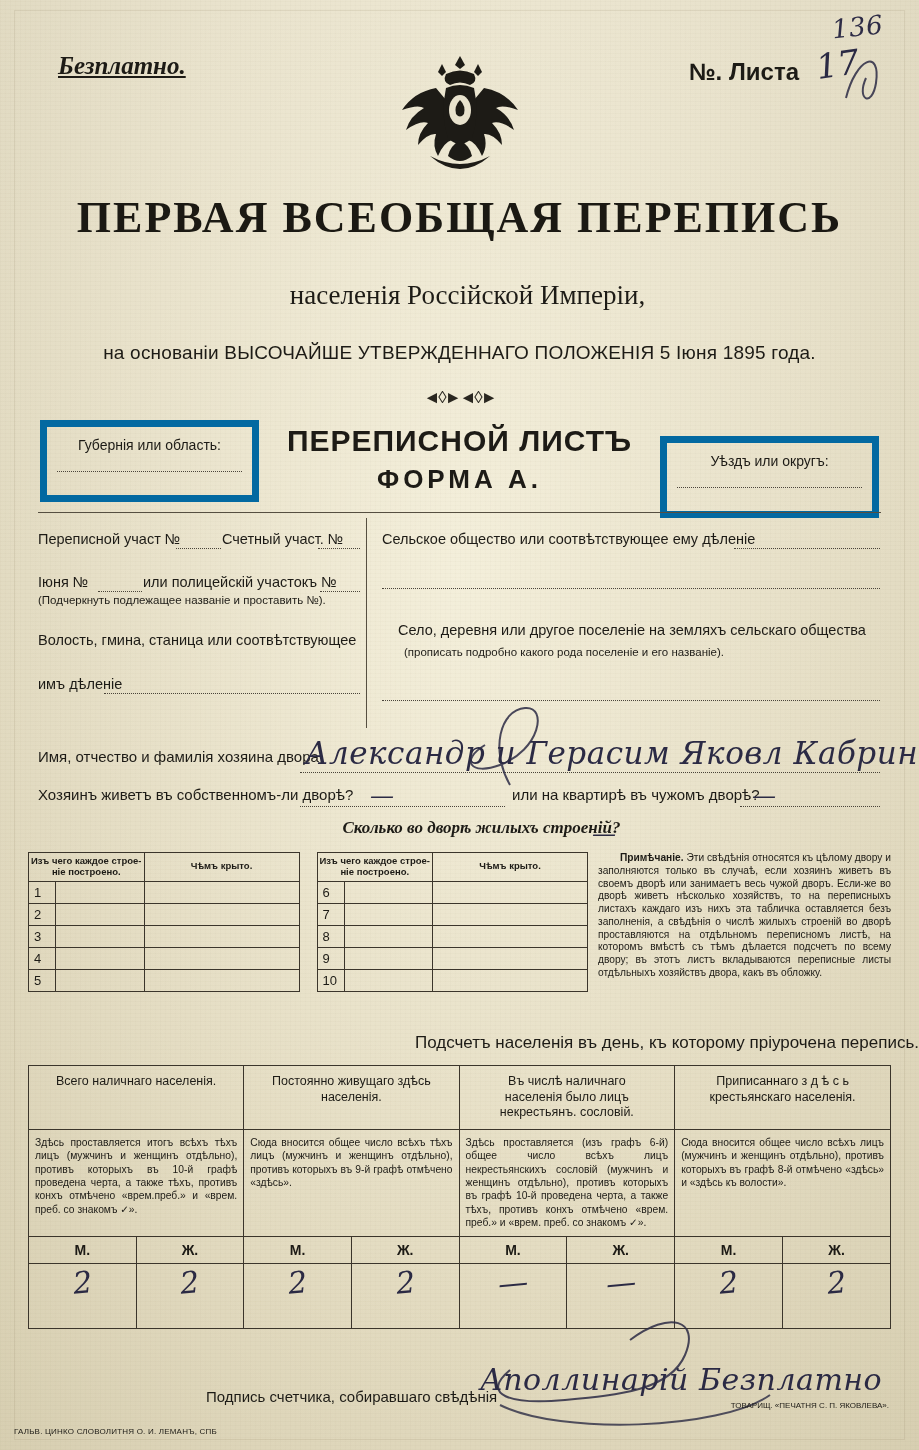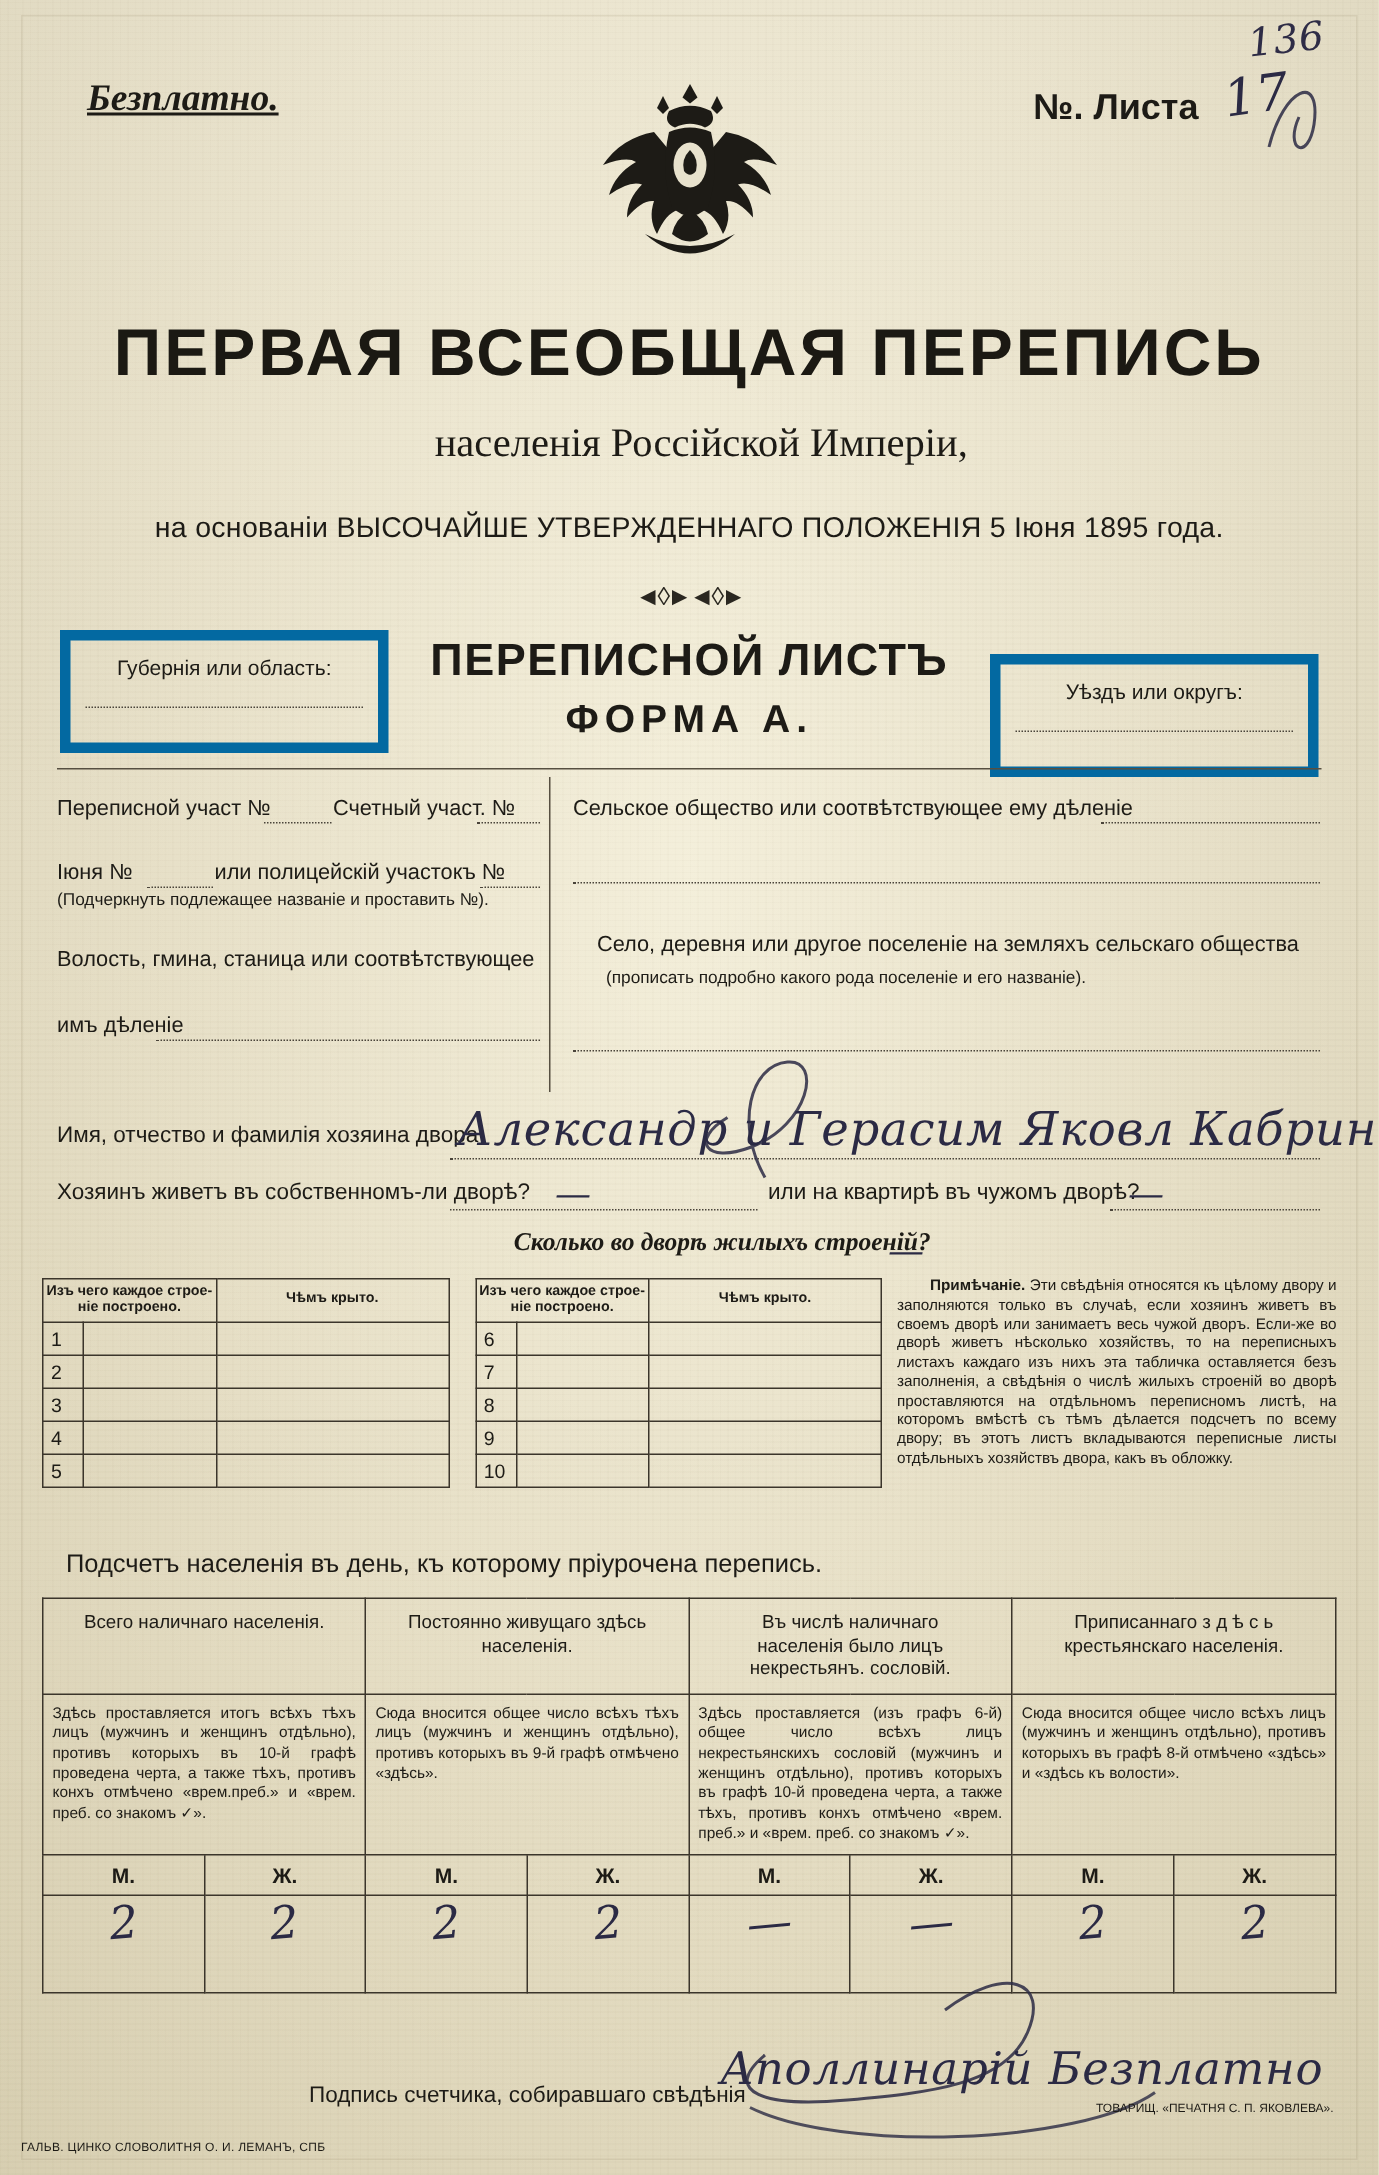--- a/index.html
+++ b/index.html
@@ -63,22 +63,22 @@
     right:60px;top:44px;font-size:34px;
     font-family:"DejaVu Serif",serif;font-style:italic;color:#2b2a44;
     transform:rotate(-8deg);
   }
 
   
   #eagle{position:absolute;left:50%;top:48px;transform:translateX(-50%);}
 
   
   #title1{
-    left:0;right:0;top:211px;
-    font-family:Liberation Sans, sans-serif;
+    left:0;right:0;top:192px;
+    font-family:Liberation Serif, serif;
     font-weight:bold;font-size:44px;letter-spacing:2px;
     text-align:center;color:#1b1913;
   }
   #title2{
     left:0;right:0;top:280px;
     font-size:27px;text-align:center;font-family:"Liberation Serif",serif;padding-left:16px;
   }
   #title3{
     left:0;right:0;top:342px;
     font-size:19px;text-align:center;font-family:"Liberation Sans",sans-serif;
@@ -138,21 +138,21 @@
   .numcell{width:16px;}
   .gap{border:none !important;width:7px;background:transparent;}
 
   #note{
     position:absolute;right:28px;top:852px;width:293px;
     font-family:"Liberation Sans",sans-serif;font-size:10.2px;line-height:1.25;text-align:justify;
   }
 
   
   #counttitle{
-    left:0;right:0;top:1033px;text-align:left;font-size:17px;
+    left:0;right:0;top:1033px;text-align:right;font-size:17px;
     font-family:"Liberation Sans",sans-serif;
     padding-left:44px;
   }
   #ctable{
     position:absolute;left:28px;top:1065px;width:863px;border-collapse:collapse;
   }
   #ctable td{border:1px solid #3b352b;vertical-align:top;}
   .chead{
     text-align:center;font-family:"Liberation Sans",sans-serif;font-size:12.5px;
     padding:8px 20px;line-height:1.25;

